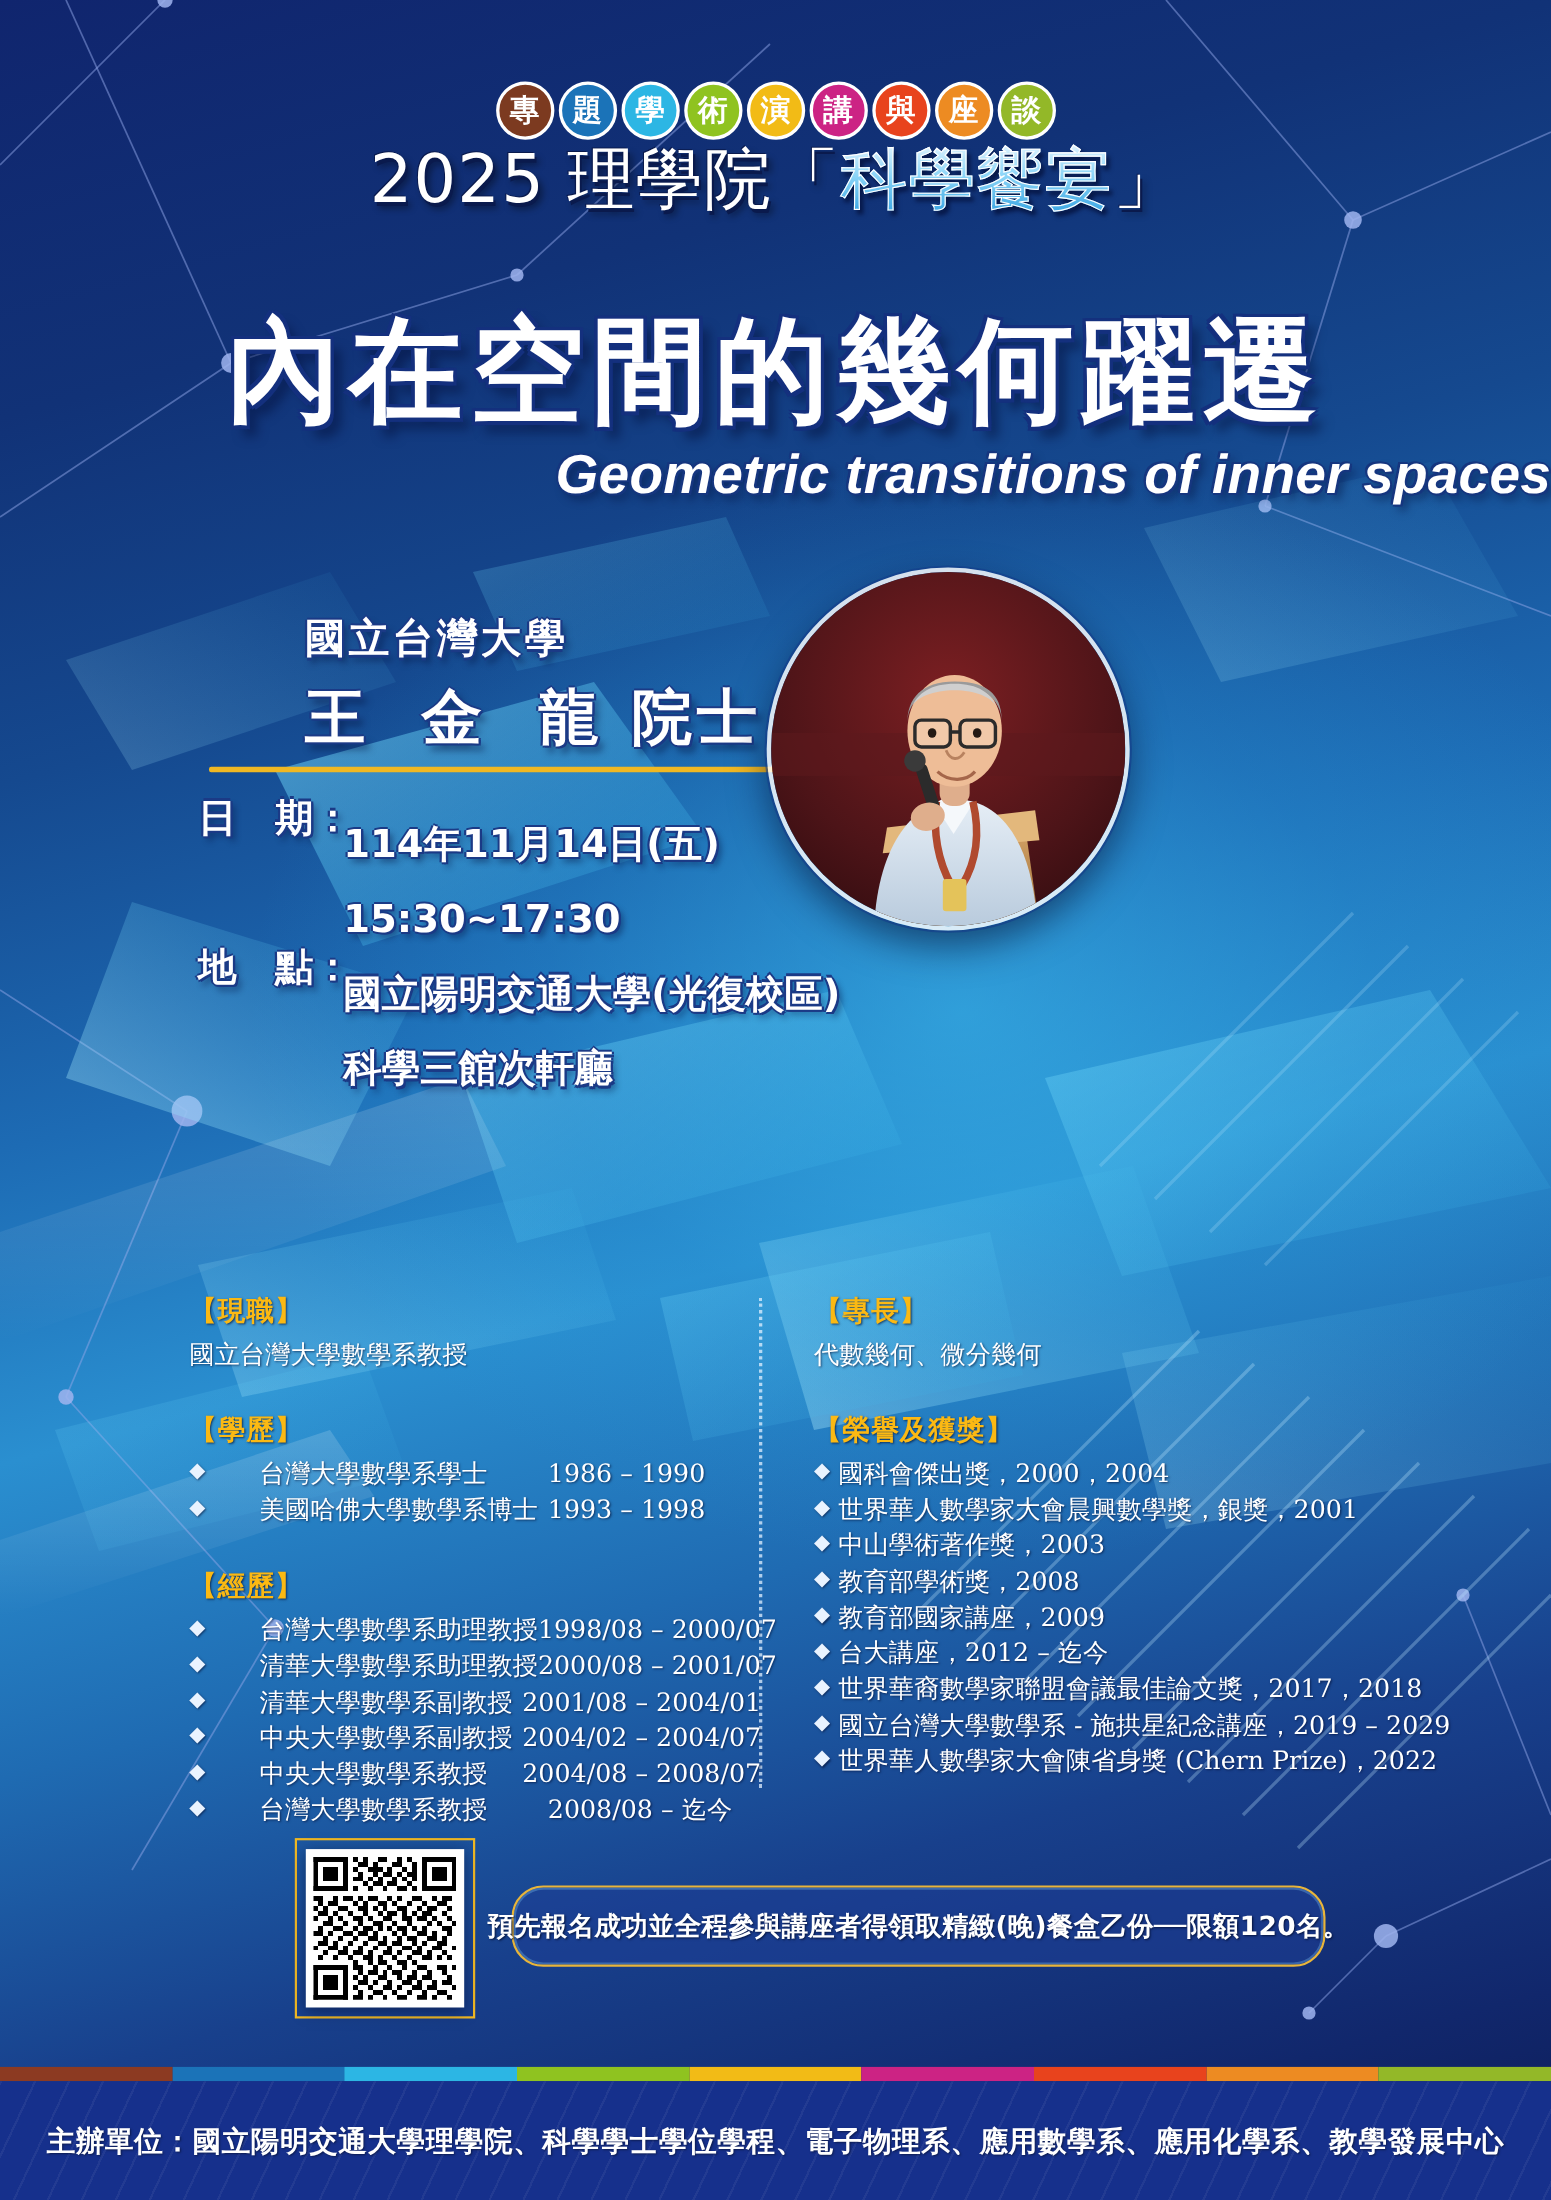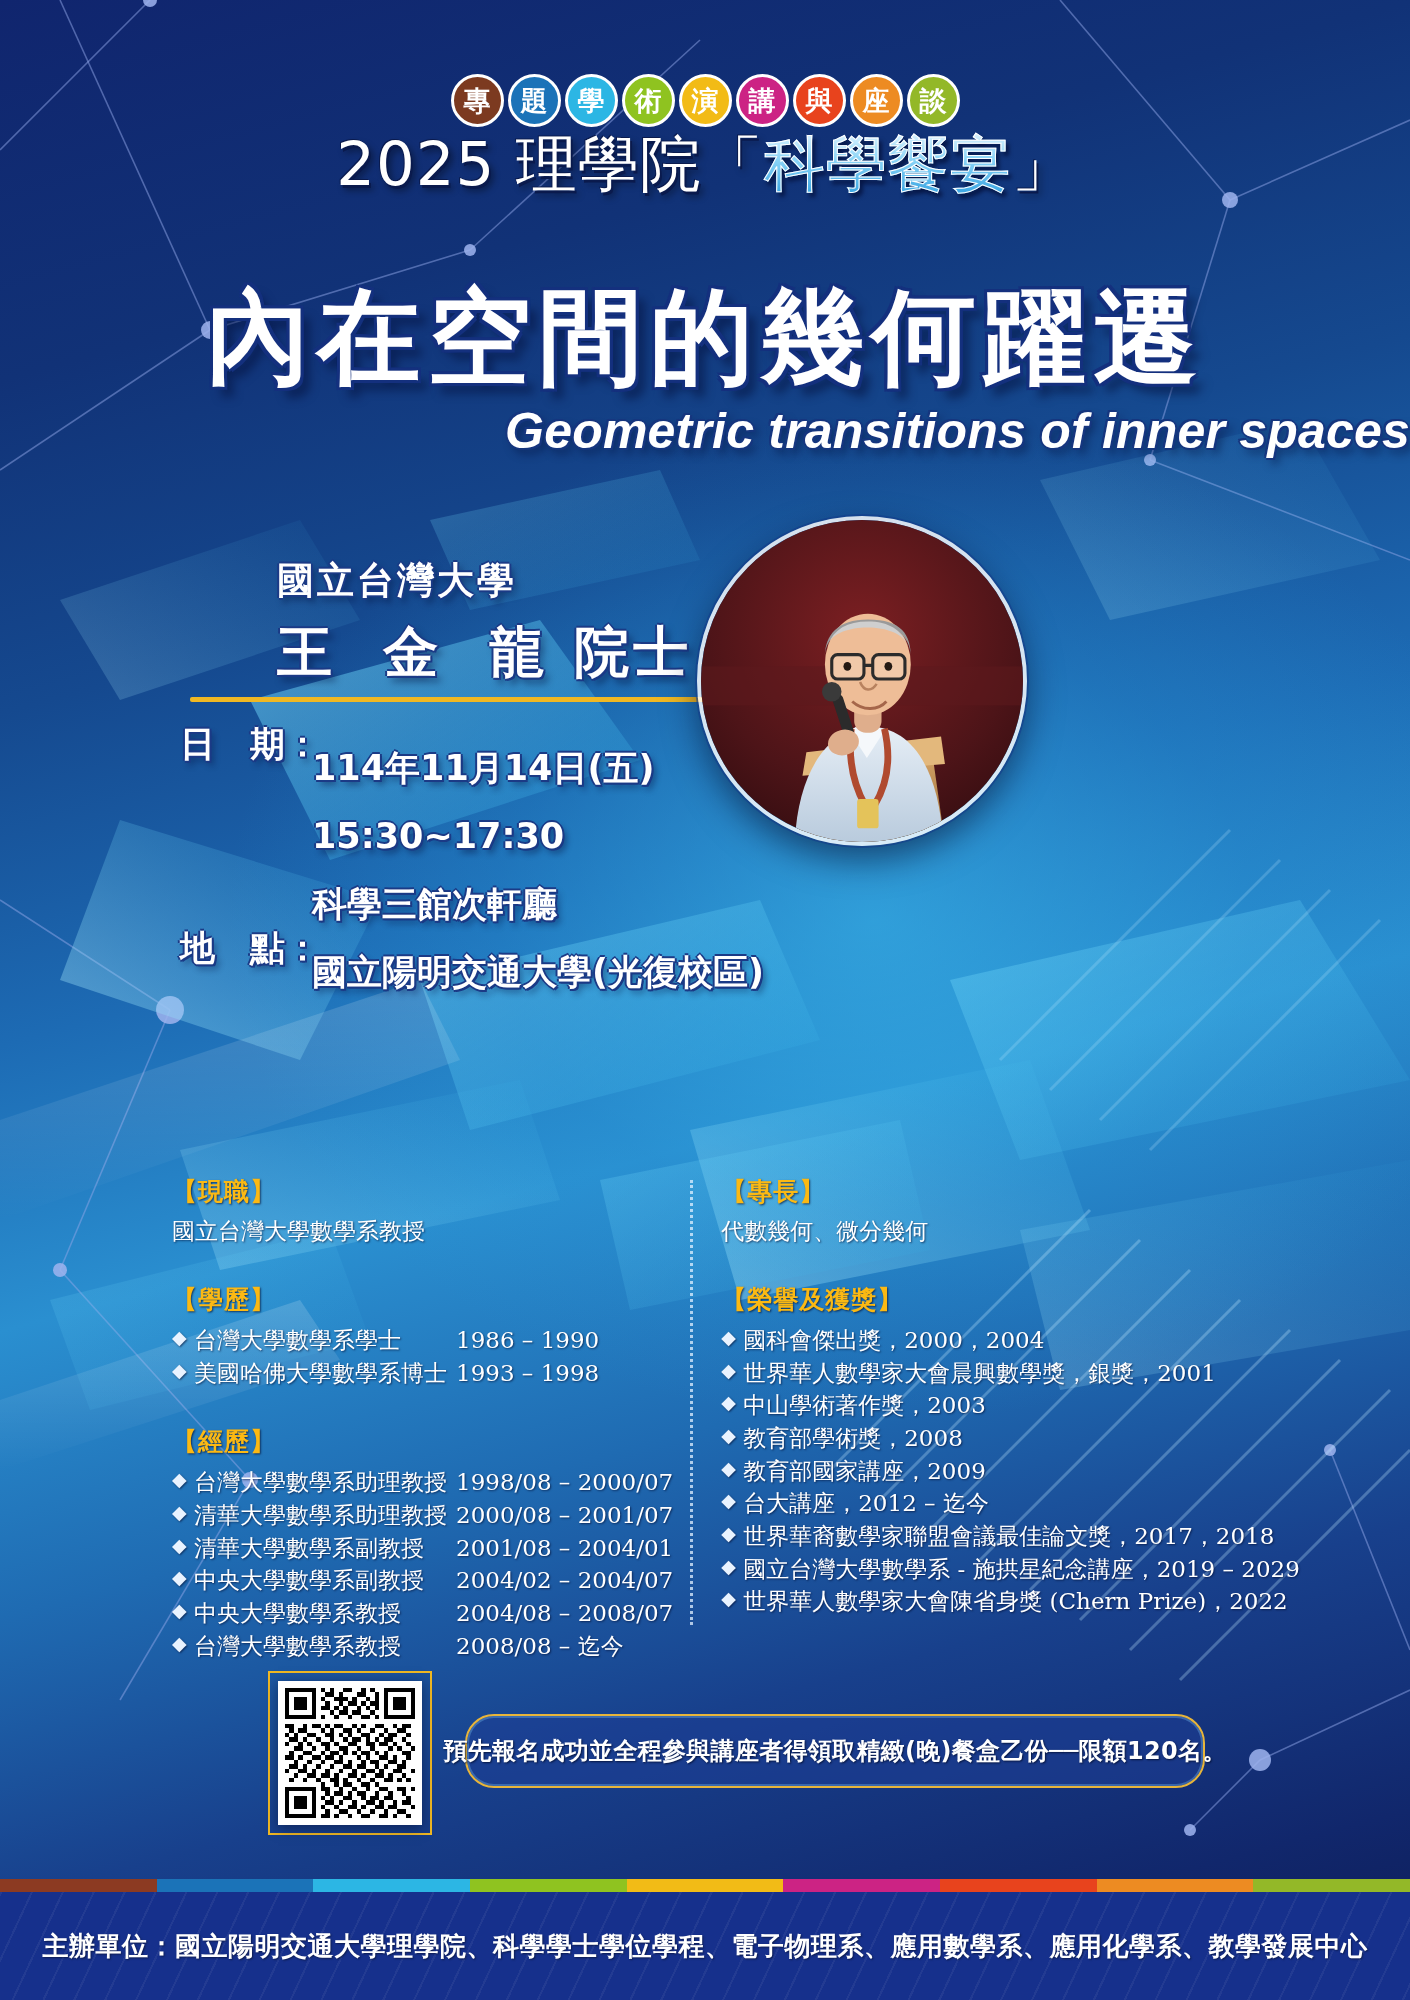--- a/index.html
+++ b/index.html
@@ -111,21 +111,21 @@
   .sec-h.sp{margin-top:36px;}
   .sec-p{color:#fff;font-size:23px;margin:0;font-family:"DejaVu Serif","Liberation Serif",serif;
          text-shadow:1px 1px 2px rgba(3,14,50,.65);}
   ul.bio-list{list-style:none;margin:0;padding:0;}
   ul.bio-list li{
     color:#fff;font-size:23px;line-height:1.42;white-space:nowrap;
     font-family:"DejaVu Serif","Liberation Serif",serif;
     text-shadow:1px 1px 2px rgba(3,14,50,.65);display:flex;
   }
   li .dia{flex:none;width:22px;color:#e9f3ff;font-size:19px;}
-  li .nmz{display:inline-block;}
+  li .nmz{display:inline-block;margin-left:42px;}
   li .yr{display:inline-block;}
   .bio-col.left li .nmz{width:262px;}
 
   
   .qr{position:absolute;left:278px;top:1681px;width:144px;height:144px;background:#fff;padding:7px;
       box-shadow:0 3px 12px rgba(3,12,45,.5);}
   .qr svg{display:block;width:100%;height:100%;}
   .qr-frame{position:absolute;left:268px;top:1671px;width:164px;height:164px;border:2px solid #f0b823;}
 
   
@@ -269,26 +269,26 @@
   <div class="gold-rule"></div>
 
   <div class="details">
     <div class="dl">
       <span class="lab">日　期：</span>
       <span class="val">114年11月14日(五)</span>
     </div>
     <div class="dl ind">
       <span class="val">15:30~17:30</span>
     </div>
-    <div class="dl ind">
-      <span class="val">科學三館次軒廳</span>
-    </div>
     <div class="dl">
       <span class="lab">地　點：</span>
       <span class="val">國立陽明交通大學(光復校區)</span>
+    </div>
+    <div class="dl ind">
+      <span class="val">科學三館次軒廳</span>
     </div>
   </div>
 
   <div class="portrait">
     <svg class="p-svg" viewBox="0 0 330 330">
       <defs>
         <radialGradient id="room" cx="50%" cy="35%" r="80%">
           <stop offset="0%" stop-color="#7c1f22"></stop>
           <stop offset="60%" stop-color="#4d1418"></stop>
           <stop offset="100%" stop-color="#2a0a0d"></stop>

